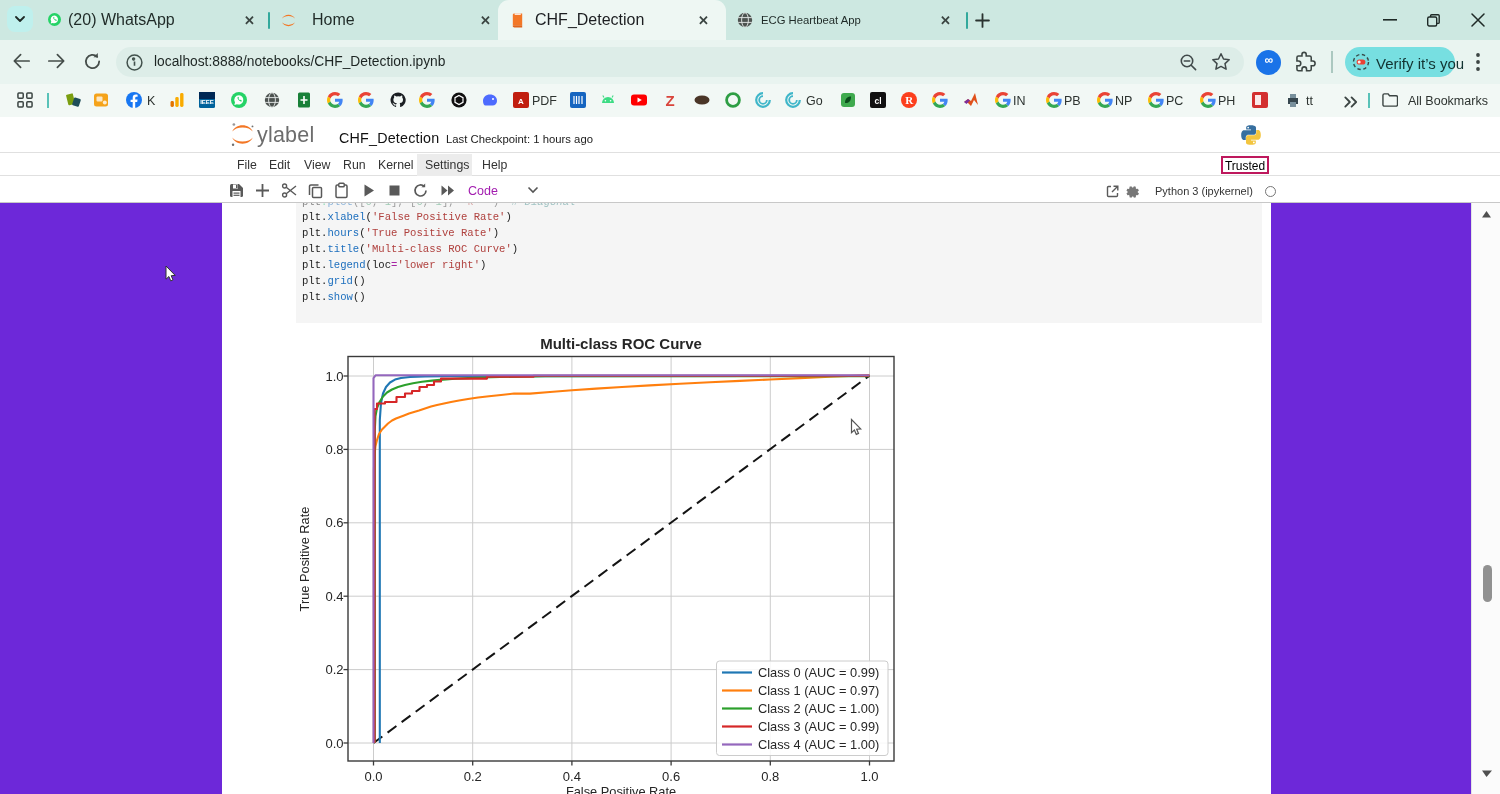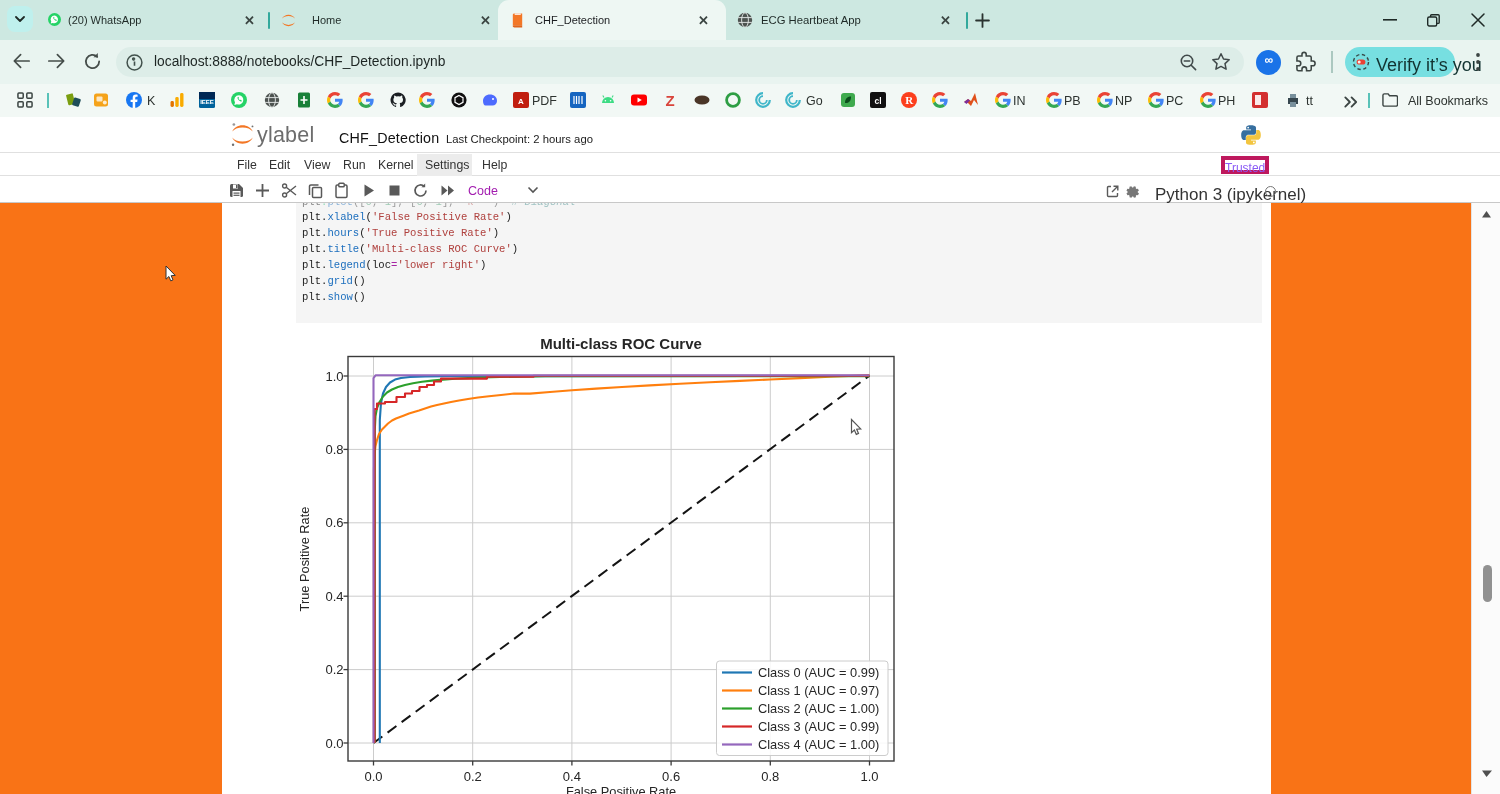--- a/index.html
+++ b/index.html
@@ -1,38 +1,38 @@
 <!DOCTYPE html>
 <html><head><meta charset="utf-8">
 <style>
 *{margin:0;padding:0;box-sizing:border-box}
 html,body{width:1500px;height:794px;overflow:hidden}
 body{font-family:"Liberation Sans",sans-serif;}
 #root{position:relative;width:1500px;height:794px;background:#fff;overflow:hidden}
 .abs{position:absolute}
 
 #tabbar{position:absolute;left:0;top:0;width:1500px;height:40px;background:#cde8e1}
-.tab{position:absolute;top:0;height:40px;display:flex;align-items:center;color:#1f2a27;font-size:11px}
+.tab{position:absolute;top:0;height:40px;display:flex;align-items:center;color:#1f2a27;font-size:16px}
 .tabx{color:#3b4542;font-size:13px;font-weight:bold}
 .tsep{position:absolute;top:12px;width:2px;height:17px;background:#33a99c;border-radius:1px}
 #activetab{position:absolute;left:498px;top:0;width:228px;height:40px;background:#eef7f3;border-radius:11px 11px 0 0}
 
 #urlbar{position:absolute;left:0;top:40px;width:1500px;height:44px;background:#e9f4f0}
 #urlpill{position:absolute;left:116px;top:47px;width:1128px;height:30px;background:#ddede8;border-radius:15px}
 
 #bookmarks{position:absolute;left:0;top:84px;width:1500px;height:33px;background:#f2f8f5;font-size:12.5px;color:#2d3330}
 .fv{position:absolute;top:8px;width:16px;height:16px}
 .bklbl{position:absolute;top:10px;font-size:12.5px;color:#2d3330}
 
 #jheader{position:absolute;left:0;top:117px;width:1500px;height:36px;background:#fff;border-bottom:1px solid #e0e0e0}
 #jmenu{position:absolute;left:0;top:154px;width:1500px;height:22px;background:#fff;border-bottom:1px solid #e0e0e0;font-size:12.3px;color:#333}
 .mitem{position:absolute;top:4px}
 #jtoolbar{position:absolute;left:0;top:178px;width:1500px;height:25px;background:#fff;border-bottom:1px solid #c8c8c8}
 
-#content{position:absolute;left:0;top:203px;width:1500px;height:591px;background:#f97316;overflow:hidden}
+#content{position:absolute;left:0;top:203px;width:1500px;height:591px;background:#6d28d9;overflow:hidden}
 #panel{position:absolute;left:222px;top:0;width:1049px;height:591px;background:#fff}
 #cell{position:absolute;left:74px;top:-8px;width:966px;height:128px;background:#f5f5f5}
 .cl{position:absolute;left:6px;font-family:"Liberation Mono",monospace;font-size:10.6px;white-space:pre;color:#212121}
 .fn{color:#1d6fbe}.st{color:#b0413e}.op{color:#a626a4}.cm{color:#4c9191;font-style:italic}.nb{color:#2a8f5c}
 #vsb{position:absolute;left:1471px;top:0;width:29px;height:591px;background:#fbfbfb;border-left:1px solid #e4e4e4}
 #vthumb{position:absolute;left:11px;top:362px;width:9px;height:37px;background:#919191;border-radius:4.5px}
 </style></head><body>
 <div id="root">
 
 <svg width="0" height="0" style="position:absolute">
@@ -147,21 +147,21 @@
     <svg class="abs" style="left:1294px;top:51px" width="22" height="22" viewBox="0 0 24 24">
       <path d="M20.5 11h-1.7V7.2c0-.9-.8-1.7-1.7-1.7h-3.8V3.8a2.3 2.3 0 0 0-4.6 0v1.7H4.9c-.9 0-1.7.8-1.7 1.7V11h1.7a2.5 2.5 0 0 1 0 5H3.2v3.8c0 .9.8 1.7 1.7 1.7H8.7v-1.7a2.5 2.5 0 0 1 5 0v1.7h3.4c.9 0 1.7-.8 1.7-1.7V16h1.7a2.5 2.5 0 0 0 0-5z" fill="none" stroke="#3c4543" stroke-width="1.7"></path>
     </svg>
     <div class="abs" style="left:1331px;top:51px;width:1.5px;height:22px;background:#abc8c0"></div>
     <div class="abs" style="left:1345px;top:47px;width:110px;height:30px;background:#77dfe1;border-radius:15px"></div>
     <svg class="abs" style="left:1352px;top:53px" width="18" height="18" viewBox="0 0 18 18">
       <circle cx="9" cy="9" r="7.5" fill="none" stroke="#374746" stroke-width="1.4" stroke-dasharray="3.4 2.6"></circle>
       <rect x="4.6" y="6.4" width="8.8" height="5.2" rx="2.6" fill="#e94235"></rect>
       <circle cx="7.2" cy="9" r="1.5" fill="#fbe9e7"></circle>
     </svg>
-    <div class="abs" style="left:1376px;top:55px;font-size:18px;color:#123331">Verify it’s you</div>
+    <div class="abs" style="left:1376px;top:55px;font-size:15px;color:#123331">Verify it’s you</div>
     <svg class="abs" style="left:1475px;top:52px" width="6" height="20" viewBox="0 0 6 20">
       <circle cx="3" cy="3" r="1.9" fill="#3c4543"></circle>
       <circle cx="3" cy="10" r="1.9" fill="#3c4543"></circle>
       <circle cx="3" cy="17" r="1.9" fill="#3c4543"></circle>
     </svg>
 <div id="bookmarks">
       <svg class="fv" style="left:17px" width="17" height="17" viewBox="0 0 17 17">
         <g fill="none" stroke="#3c4543" stroke-width="1.6">
           <rect x="1" y="1" width="5.6" height="5.6" rx="1"></rect>
           <rect x="10.4" y="1" width="5.6" height="5.6" rx="1"></rect>
@@ -317,34 +317,34 @@
         <path d="M1 2.5A1.5 1.5 0 0 1 2.5 1h4l1.5 2h7A1.5 1.5 0 0 1 16.5 4.5v8A1.5 1.5 0 0 1 15 14H2.5A1.5 1.5 0 0 1 1 12.5z" fill="none" stroke="#3c4543" stroke-width="1.5"></path>
       </svg>
       <div class="bklbl" style="left:1408px">All Bookmarks</div>
     </div>
 <div id="jheader"></div>
     <svg class="abs" style="left:229px;top:121px" width="27" height="27" viewBox="0 0 100 100">
       <use href="#jup"></use>
     </svg>
     <div class="abs" style="left:257px;top:123px;font-size:21.5px;color:#6d6d6d;letter-spacing:0.2px">ylabel</div>
     <div class="abs" style="left:339px;top:130px;font-size:14.3px;letter-spacing:0.2px;color:#111">CHF_Detection</div>
-    <div class="abs" style="left:446px;top:133px;font-size:11.3px;color:#212121">Last Checkpoint: 2 hours ago</div>
+    <div class="abs" style="left:446px;top:133px;font-size:11.3px;color:#212121">Last Checkpoint: 1 hours ago</div>
     <svg class="abs" style="left:1239px;top:123px" width="24" height="24" viewBox="0 0 110 110">
       <use href="#pyl"></use>
     </svg>
     <div id="jmenu">
       <div class="abs" style="left:417px;top:0;width:55px;height:22px;background:#ececec"></div>
       <div class="mitem" style="left:237px">File</div>
       <div class="mitem" style="left:269px">Edit</div>
       <div class="mitem" style="left:304px">View</div>
       <div class="mitem" style="left:343px">Run</div>
       <div class="mitem" style="left:378px">Kernel</div>
       <div class="mitem" style="left:425px">Settings</div>
       <div class="mitem" style="left:482px">Help</div>
-      <div class="abs" style="left:1221px;top:2px;width:48px;height:18px;border:4px solid #be185d;font-size:12px;color:#8b5cf6;text-align:left;line-height:16px">Trusted</div>
+      <div class="abs" style="left:1221px;top:2px;width:48px;height:18px;border:2px solid #be185d;font-size:12px;color:#000000;text-align:center;line-height:16px">Trusted</div>
     </div>
     <div id="jtoolbar"></div>
     <svg class="abs" style="left:228px;top:182px" width="17" height="17" viewBox="0 0 17 17">
       <path d="M2 3.5A1.5 1.5 0 0 1 3.5 2H11l4 4v7.5a1.5 1.5 0 0 1-1.5 1.5h-10A1.5 1.5 0 0 1 2 13.5z" fill="#595959"></path>
       <rect x="5" y="2.5" width="5" height="4" fill="#fff"></rect>
       <rect x="8" y="3" width="1.6" height="3" fill="#595959"></rect>
       <rect x="4.5" y="9" width="8" height="6" fill="#fff"></rect>
       <rect x="5.5" y="10.5" width="6" height="1.2" fill="#595959"></rect>
       <rect x="5.5" y="12.7" width="6" height="1.2" fill="#595959"></rect>
     </svg>
@@ -381,21 +381,21 @@
     <svg class="abs" style="left:527px;top:186px" width="12" height="8" viewBox="0 0 12 8">
       <path d="M1.5 1.5L6 6l4.5-4.5" stroke="#555" stroke-width="1.6" fill="none"></path>
     </svg>
     <div class="abs" style="left:1046px;top:200px;font-size:17px;color:#5a5a5a">JupyterLab</div>
     <svg class="abs" style="left:1106px;top:185px" width="13" height="13" viewBox="0 0 13 13">
       <path d="M5 1.5H2.5A1 1 0 0 0 1.5 2.5v8a1 1 0 0 0 1 1h8a1 1 0 0 0 1-1V8M7.5 1.2h4.3v4.3M11.5 1.5L6 7" stroke="#5a5a5a" stroke-width="1.4" fill="none"></path>
     </svg>
     <svg class="abs" style="left:1126px;top:184px" width="14" height="14">
       <use href="#gear"></use>
     </svg>
-    <div class="abs" style="left:1155px;top:185px;font-size:17px;color:#333">Python 3 (ipykernel)</div>
+    <div class="abs" style="left:1155px;top:185px;font-size:11px;color:#333">Python 3 (ipykernel)</div>
     <div class="abs" style="left:1265px;top:186px;width:11px;height:11px;border:1.6px solid #767676;border-radius:50%"></div>
 <div id="content">
       <div id="panel">
         <div id="cell">
           <div class="cl" style="top:0.5px"><span style="color:#888">plt</span><span style="color:#9db">.</span><span class="fn" style="opacity:.5">plot</span><span style="opacity:.42">([</span><span class="nb" style="opacity:.42">0</span><span style="opacity:.42">, </span><span class="nb" style="opacity:.42">1</span><span style="opacity:.42">], [</span><span class="nb" style="opacity:.42">0</span><span style="opacity:.42">, </span><span class="nb" style="opacity:.42">1</span><span style="opacity:.42">], </span><span class="st" style="opacity:.42">'k--'</span><span style="opacity:.42">)  </span><span class="cm" style="opacity:.5"># Diagonal</span></div>
           <div class="cl" style="top:16.4px">plt.<span class="fn">xlabel</span>(<span class="st">'False Positive Rate'</span>)</div>
           <div class="cl" style="top:32.3px">plt.<span class="fn">hours</span>(<span class="st">'True Positive Rate'</span>)</div>
           <div class="cl" style="top:48.2px">plt.<span class="fn">title</span>(<span class="st">'Multi-class ROC Curve'</span>)</div>
           <div class="cl" style="top:64.1px">plt.<span class="fn">legend</span>(loc<span class="op">=</span><span class="st">'lower right'</span>)</div>
           <div class="cl" style="top:80.0px">plt.<span class="fn">grid</span>()</div>

